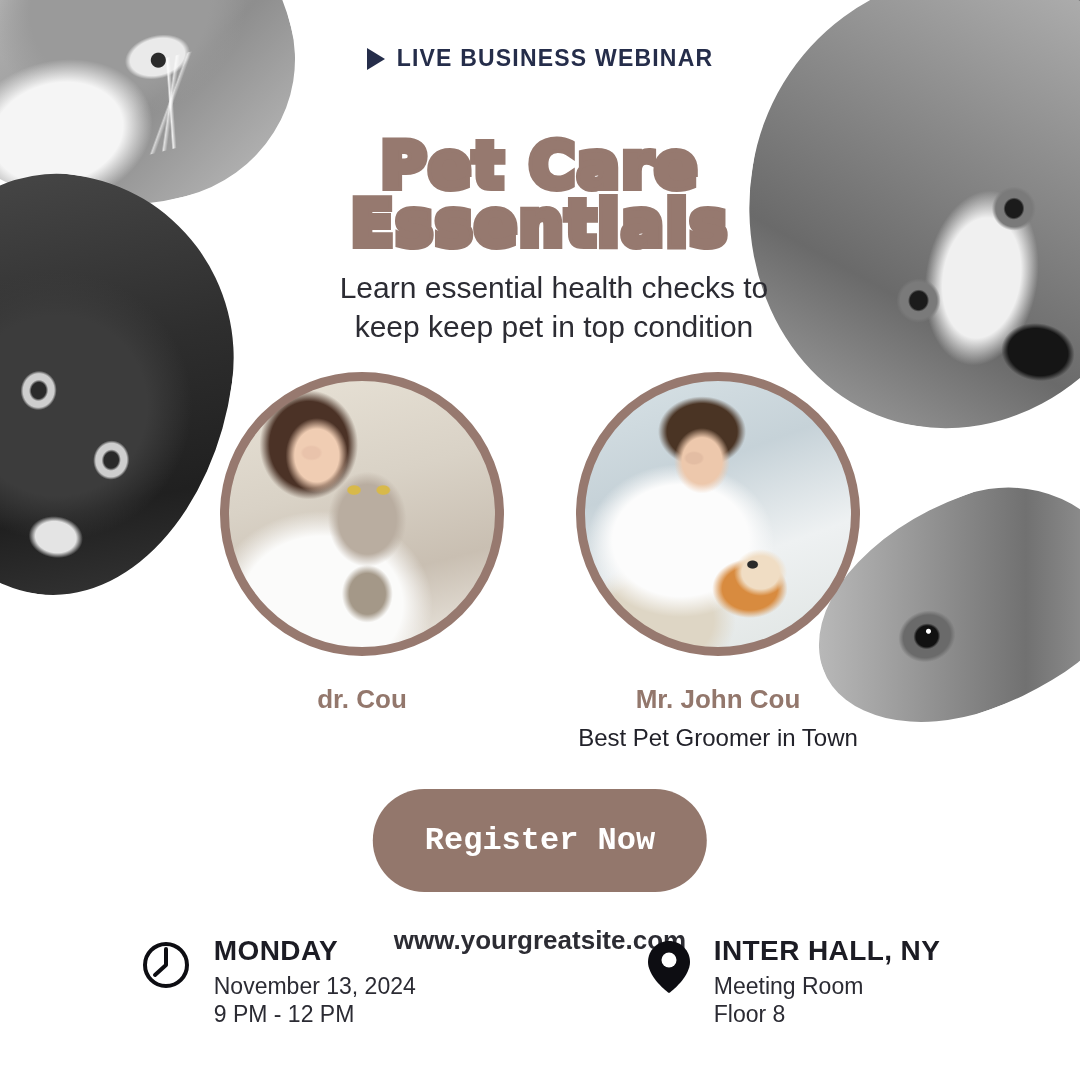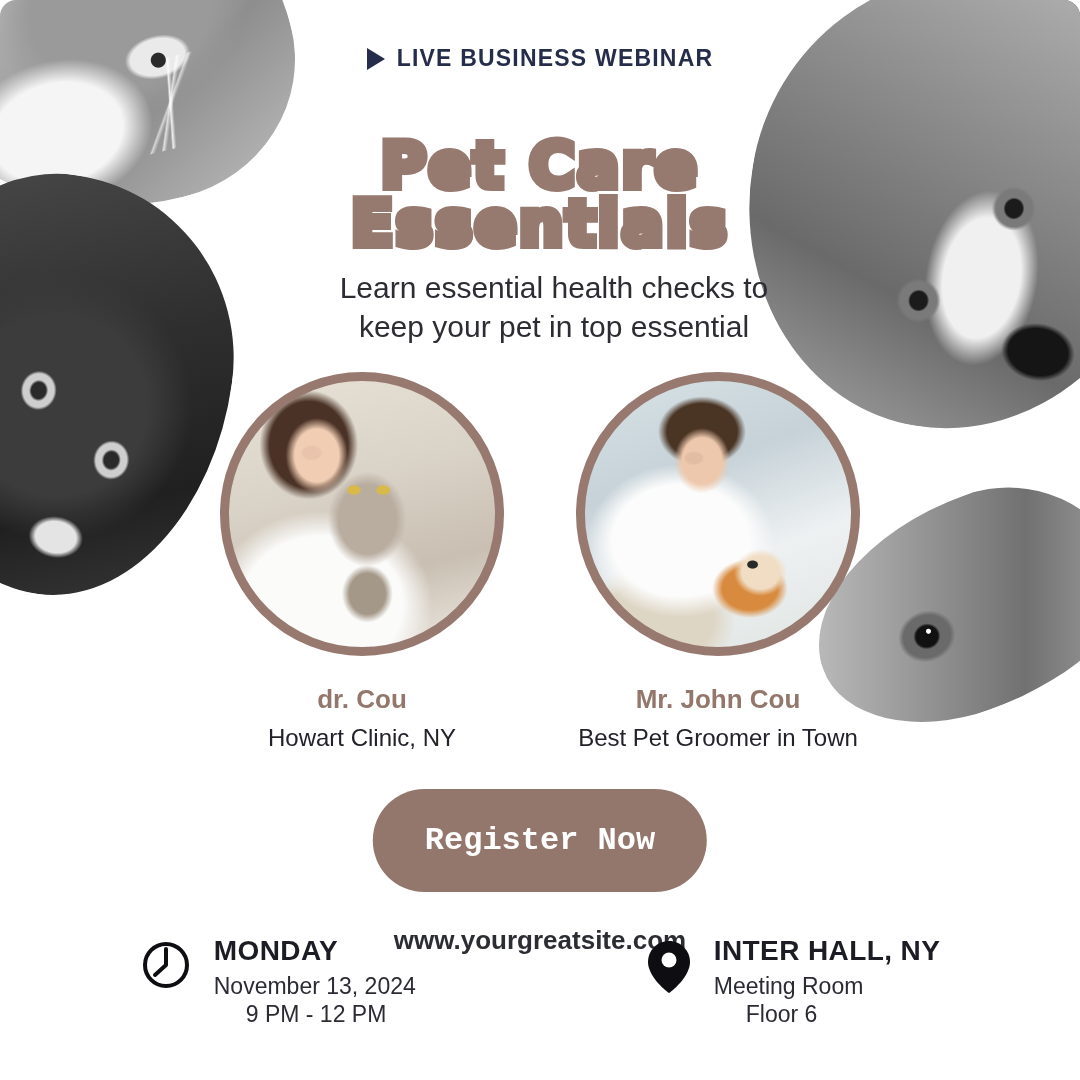--- a/index.html
+++ b/index.html
@@ -7,21 +7,20 @@
     padding: 0;
     background: #ffffff;
   }
   #poster {
     position: relative;
     width: 1080px;
     height: 1080px;
     background: #ffffff;
     overflow: hidden;
     font-family: "Liberation Sans", sans-serif;
-    border-radius: 16px;
   }
 
   
   .animal {
     position: absolute;
     background-repeat: no-repeat;
     background-size: cover;
     filter: grayscale(100%);
     pointer-events: none;
   }
@@ -278,21 +277,21 @@
     font-weight: bold;
     letter-spacing: .4px;
     color: #1c1c24;
   }
   .info-line {
     font-size: 23px;
     line-height: 1.22;
     color: #2b2b33;
     margin-top: 5px;
   }
-  .info-line.second { margin-top: 0; margin-left: 32px; }
+  .info-line.second { margin-top: 0; }
 </style>
 </head>
 <body>
 
 <div id="poster">
 
   <div class="animal" id="animal-cat-top-left"></div>
   <div class="animal" id="animal-cat-left-dark"></div>
   <div class="animal" id="animal-dog-ear-top-right"></div>
   <div class="animal" id="animal-dog-right"></div>
@@ -303,28 +302,27 @@
     <span id="eyebrow-text">LIVE BUSINESS WEBINAR</span>
   </div>
 
   <h1 id="title">
     <span class="line">Pet Care</span>
     <span class="line">Essentials</span>
   </h1>
 
   <div id="subtitle">
     <span class="line">Learn essential health checks to</span>
-    <span class="line">keep your pet in top essential</span>
+    <span class="line">keep keep pet in top condition</span>
   </div>
 
   <div id="speakers">
     <div class="speaker">
       <div class="avatar" id="avatar-left"></div>
       <div class="speaker-name">dr. Cou</div>
-      <div class="speaker-role">Howart Clinic, NY</div>
     </div>
     <div class="speaker">
       <div class="avatar" id="avatar-right"></div>
       <div class="speaker-name">Mr. John Cou</div>
       <div class="speaker-role">Best Pet Groomer in Town</div>
     </div>
   </div>
 
   <button id="register-button">Register Now</button>
 
@@ -349,18 +347,18 @@
     <div class="info-block">
       <span class="info-icon">
         <svg width="46" height="56" viewBox="0 0 46 56">
           <path d="M23 2 C11.4 2 2 11.4 2 23 C2 36 17 50 23 54 C29 50 44 36 44 23 C44 11.4 34.6 2 23 2 Z" fill="#0d0d12"></path>
           <circle cx="23" cy="21" r="7.5" fill="#ffffff"></circle>
         </svg>
       </span>
       <div>
         <div class="info-title">INTER HALL, NY</div>
         <div class="info-line">Meeting Room</div>
-        <div class="info-line second">Floor 6</div>
+        <div class="info-line second">Floor 8</div>
       </div>
     </div>
 
   </div>
 </div>
 
 </body></html>

